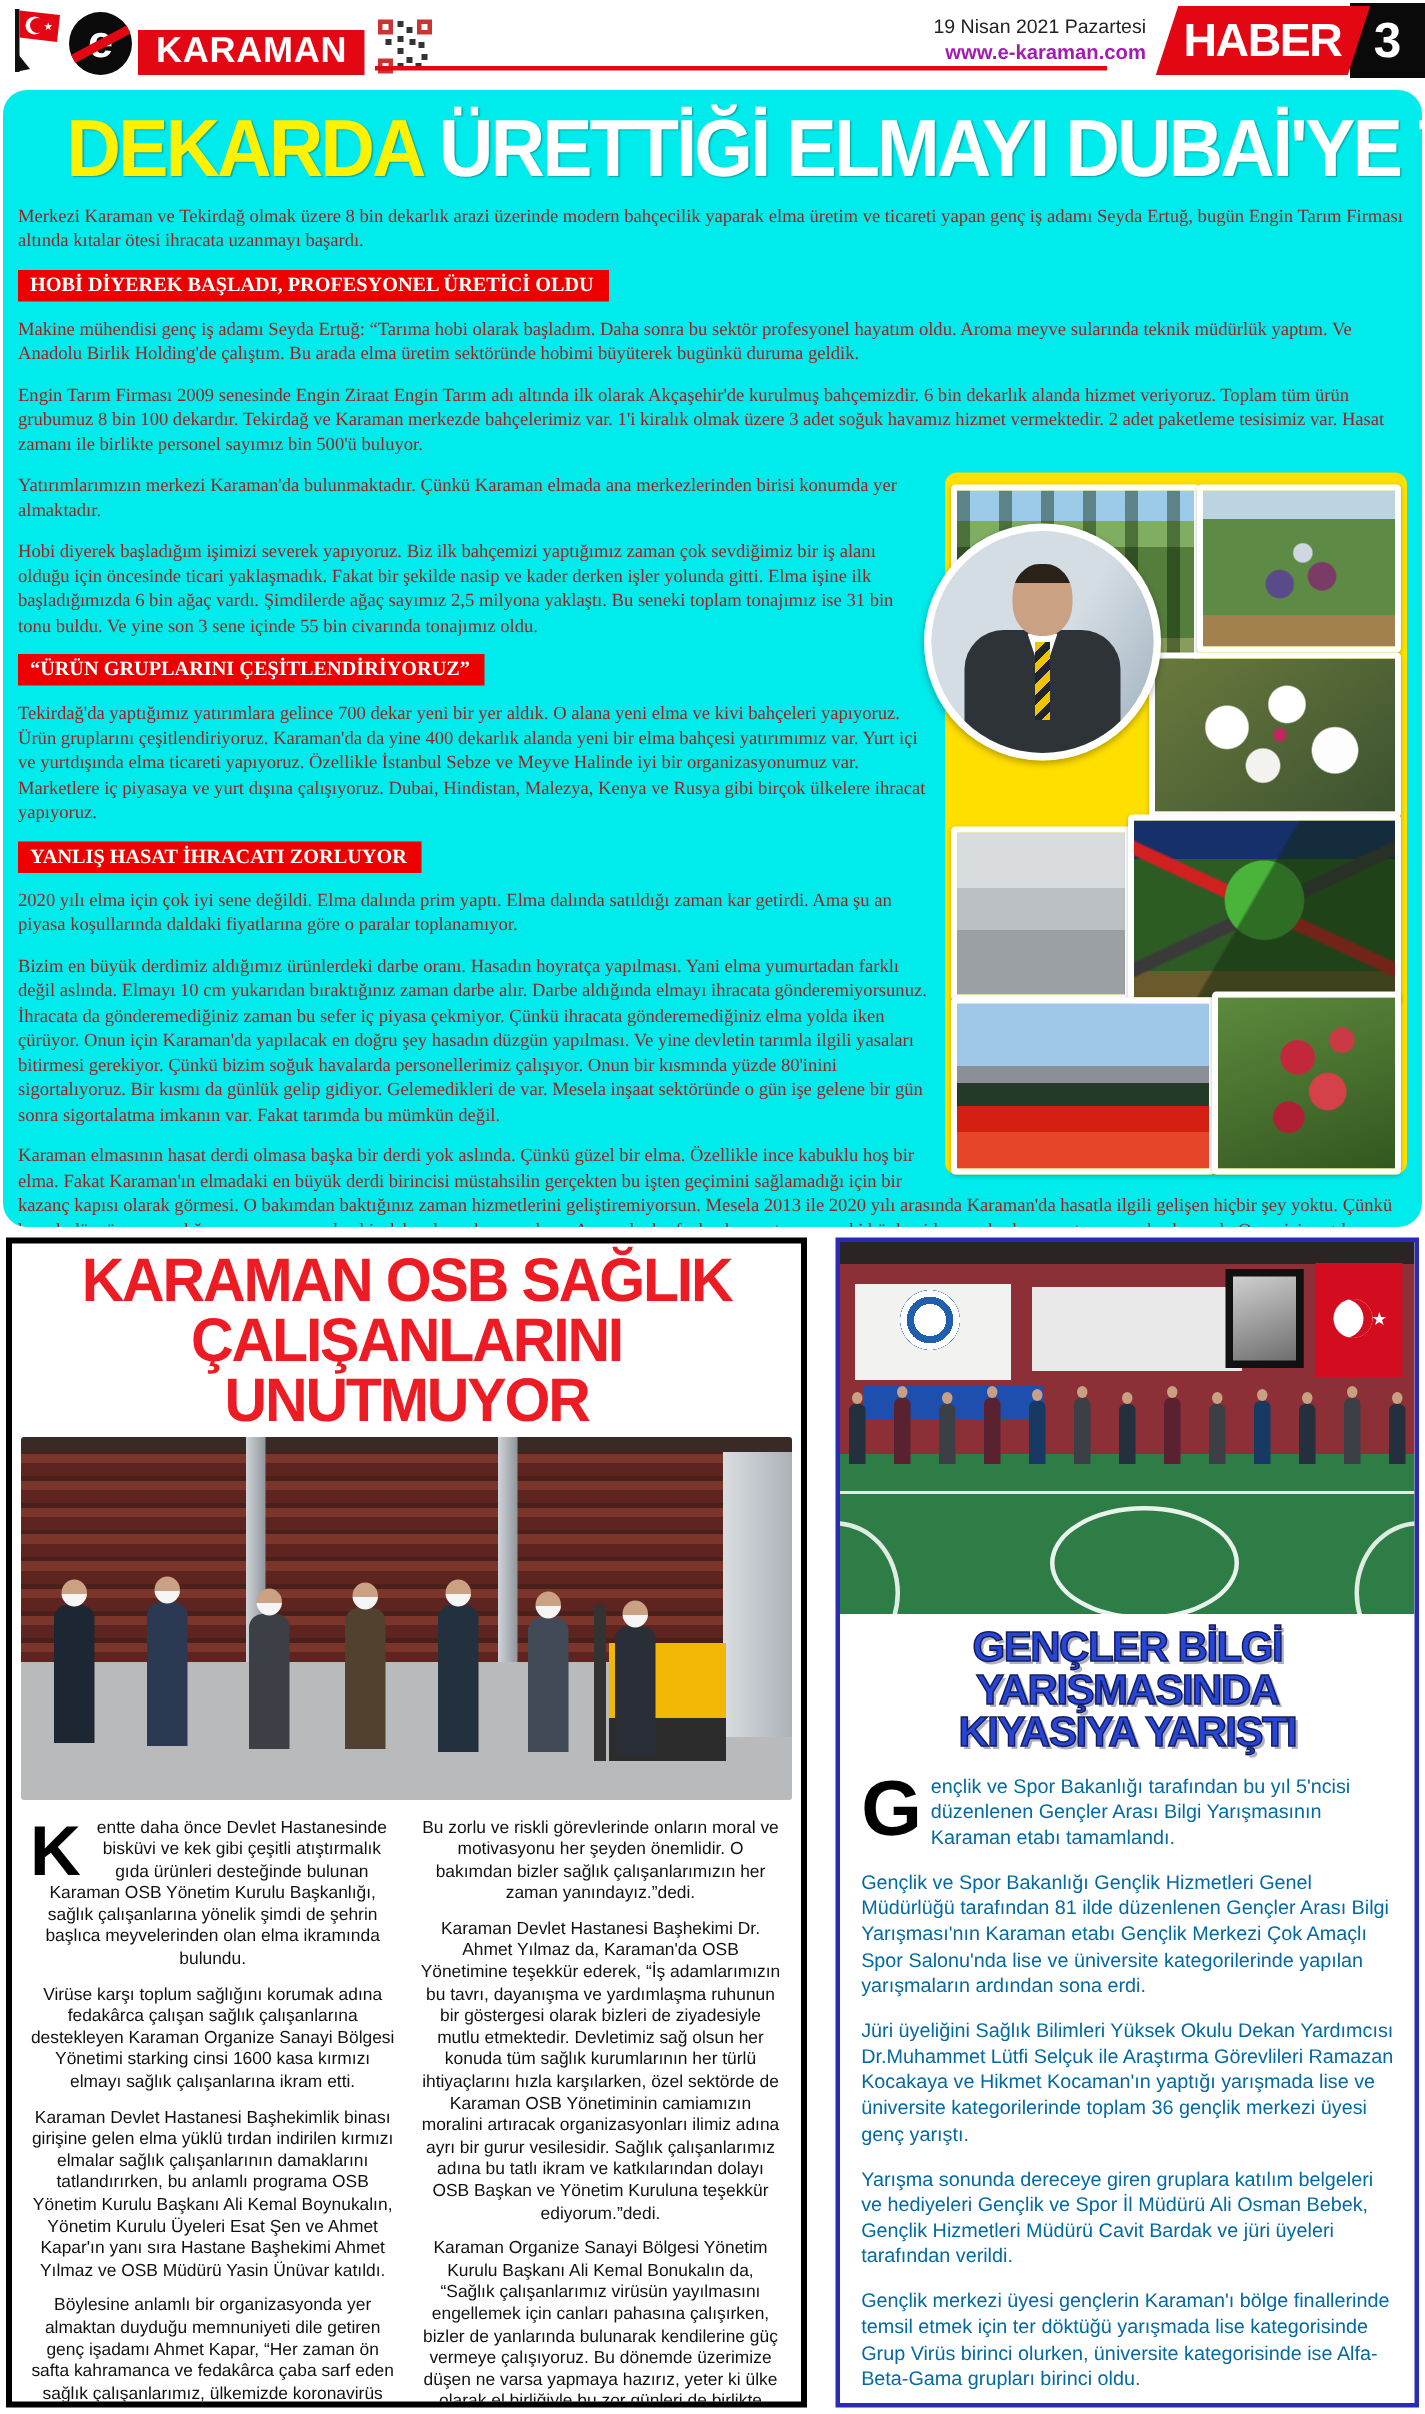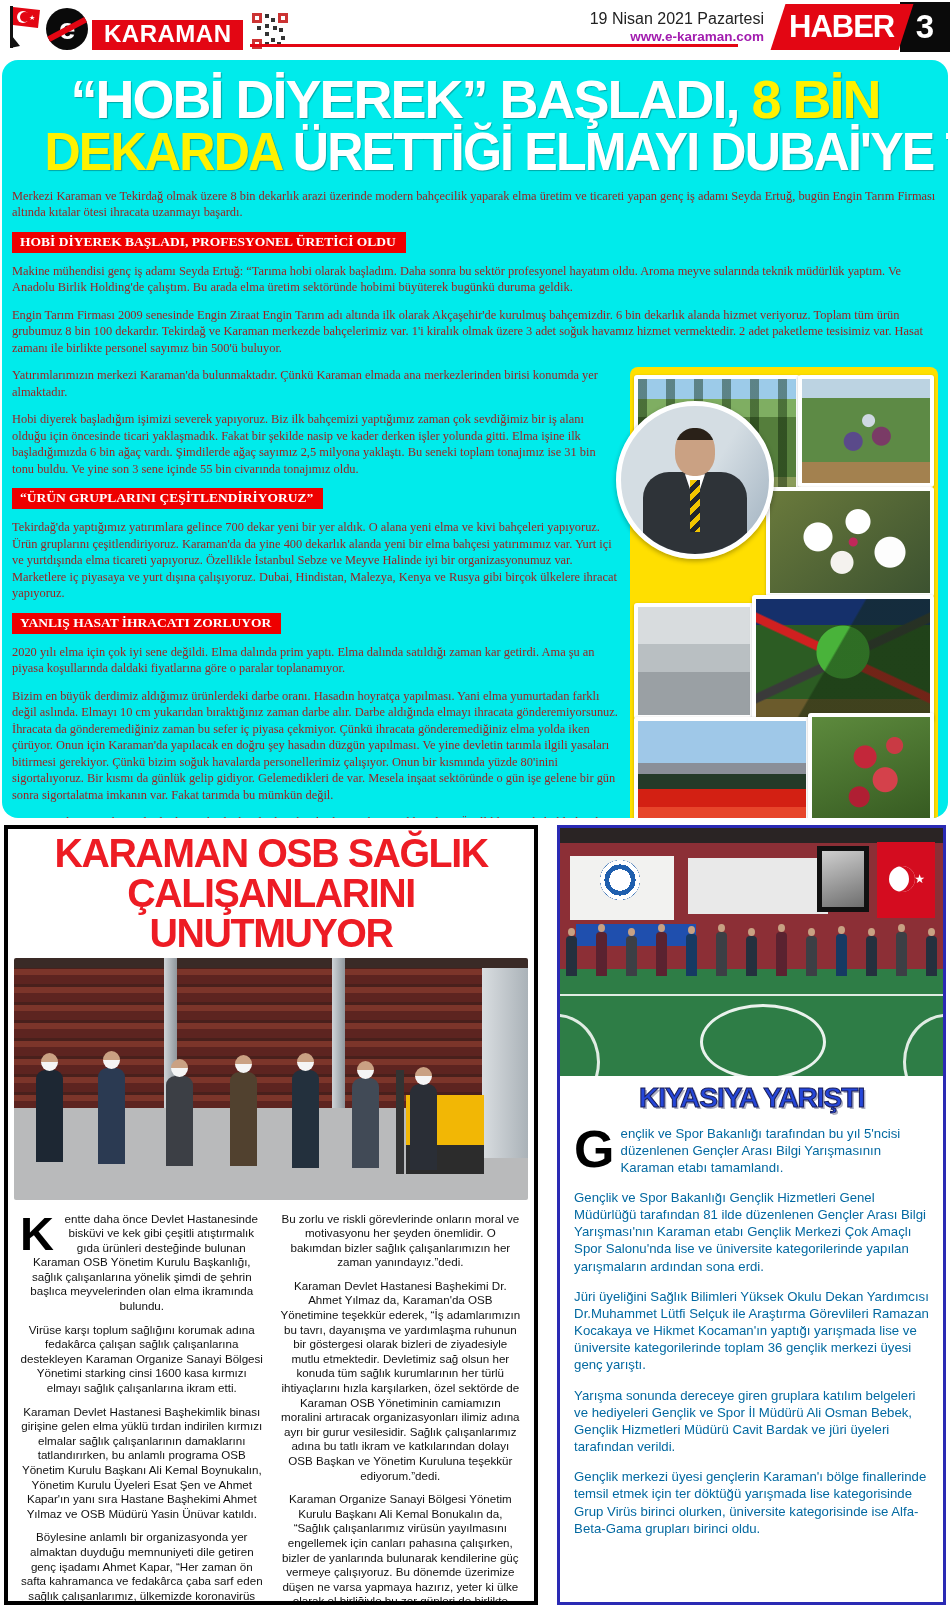--- a/index.html
+++ b/index.html
@@ -11,21 +11,21 @@
   .brand{position:absolute;left:8px;top:4px;display:flex;align-items:flex-end;gap:4px;}
   .flag-ic{width:34px;height:46px;}
   .e-circle{position:relative;width:42px;height:42px;border-radius:50%;background:#0a0a0a;color:#fff;
     display:flex;align-items:center;justify-content:center;font-weight:bold;font-size:30px;overflow:hidden;}
   .e-circle .slash{position:absolute;left:-6px;top:18px;width:56px;height:6px;background:#e30613;transform:rotate(-28deg);}
   .brand-box{background:#e30613;color:#fff;font-weight:900;font-size:24px;letter-spacing:.5px;
     padding:1px 12px 3px 12px;line-height:1;height:26px;display:flex;align-items:center;}
   .qr{width:38px;height:38px;margin-left:4px;}
   .mast-right{position:absolute;right:0;top:2px;display:flex;align-items:center;}
   .dateblock{text-align:right;margin-right:14px;line-height:1.25;}
-  .date{font-size:16px;color:#222;}
+  .date{font-size:13px;color:#222;}
   .url{font-size:13.5px;font-weight:bold;color:#a21caf;}
   .haber{background:#e30613;color:#fff;font-weight:900;font-size:31px;width:128px;height:46px;
     display:flex;align-items:center;justify-content:center;transform:skewX(-18deg);margin-right:-6px;letter-spacing:-1px;}
   .haber span{transform:skewX(18deg);}
   .pageno{background:#0a0a0a;color:#fff;font-weight:900;font-size:33px;width:50px;height:50px;
     display:flex;align-items:center;justify-content:center;}
   .redline{position:absolute;left:250px;right:212px;top:44px;height:3px;background:#e30613;}
 
   
   .main-art{position:relative;margin:2px 2px 0 2px;background:#00ebeb;border-radius:16px;
@@ -201,21 +201,20 @@
       <div class="haber">
           <span>HABER</span>
         </div>
       <div class="pageno">3</div>
     </div>
     <div class="redline"></div>
   </header>
 
   <section class="main-art">
     <h1 class="headline">
-      <span class="hl-line"><span class="w">“HOBİ DİYEREK” BAŞLADI, </span><span class="y">8 BİN</span></span>
       <span class="hl-line l2"><span class="y">DEKARDA </span><span class="w">ÜRETTİĞİ ELMAYI DUBAİ'YE TAŞIDI</span></span>
     </h1>
     <p class="lead">Merkezi Karaman ve Tekirdağ olmak üzere 8 bin dekarlık arazi üzerinde modern bahçecilik yaparak elma üretim ve ticareti yapan genç iş adamı Seyda Ertuğ, bugün Engin Tarım Firması altında kıtalar ötesi ihracata uzanmayı başardı.</p>
     <div class="subhead">HOBİ DİYEREK BAŞLADI, PROFESYONEL ÜRETİCİ OLDU</div>
     <div class="paras">
         <p>Makine mühendisi genç iş adamı Seyda Ertuğ: “Tarıma hobi olarak başladım. Daha sonra bu sektör profesyonel hayatım oldu. Aroma meyve sularında teknik müdürlük yaptım. Ve Anadolu Birlik Holding'de çalıştım. Bu arada elma üretim sektöründe hobimi büyüterek bugünkü duruma geldik.</p>
         <p>Engin Tarım Firması 2009 senesinde Engin Ziraat Engin Tarım adı altında ilk olarak Akçaşehir'de kurulmuş bahçemizdir. 6 bin dekarlık alanda hizmet veriyoruz. Toplam tüm ürün grubumuz 8 bin 100 dekardır. Tekirdağ ve Karaman merkezde bahçelerimiz var. 1'i kiralık olmak üzere 3 adet soğuk havamız hizmet vermektedir. 2 adet paketleme tesisimiz var. Hasat zamanı ile birlikte personel sayımız bin 500'ü buluyor.</p>
       </div>
 
     <aside class="collage">
@@ -316,20 +315,21 @@
             <span class="sp"></span>
             <span class="sp"></span>
             <span class="sp"></span>
         </span>
         <span class="court-line"></span>
         <span class="court-circle"></span>
         <span class="court-arc arc-l"></span>
         <span class="court-arc arc-r"></span>
       </div>
       <h2 class="genc-hl">
+        <span>GENÇLER BİLGİ YARIŞMASINDA</span>
         <span>KIYASIYA YARIŞTI</span>
       </h2>
       <div class="genc-text dropcap">
           <p>Gençlik ve Spor Bakanlığı tarafından bu yıl 5'ncisi düzenlenen Gençler Arası Bilgi Yarışmasının Karaman etabı tamamlandı.</p>
           <p>Gençlik ve Spor Bakanlığı Gençlik Hizmetleri Genel Müdürlüğü tarafından 81 ilde düzenlenen Gençler Arası Bilgi Yarışması'nın Karaman etabı Gençlik Merkezi Çok Amaçlı Spor Salonu'nda lise ve üniversite kategorilerinde yapılan yarışmaların ardından sona erdi.</p>
           <p>Jüri üyeliğini Sağlık Bilimleri Yüksek Okulu Dekan Yardımcısı Dr.Muhammet Lütfi Selçuk ile Araştırma Görevlileri Ramazan Kocakaya ve Hikmet Kocaman'ın yaptığı yarışmada lise ve üniversite kategorilerinde toplam 36 gençlik merkezi üyesi genç yarıştı.</p>
           <p>Yarışma sonunda dereceye giren gruplara katılım belgeleri ve hediyeleri Gençlik ve Spor İl Müdürü Ali Osman Bebek, Gençlik Hizmetleri Müdürü Cavit Bardak ve jüri üyeleri tarafından verildi.</p>
           <p>Gençlik merkezi üyesi gençlerin Karaman'ı bölge finallerinde temsil etmek için ter döktüğü yarışmada lise kategorisinde Grup Virüs birinci olurken, üniversite kategorisinde ise Alfa-Beta-Gama grupları birinci oldu.</p>
         </div>
     </article>

